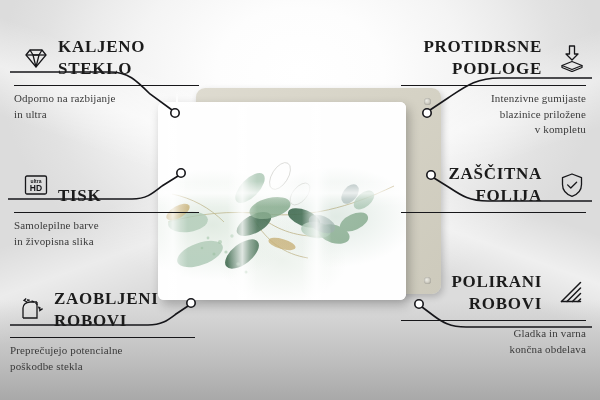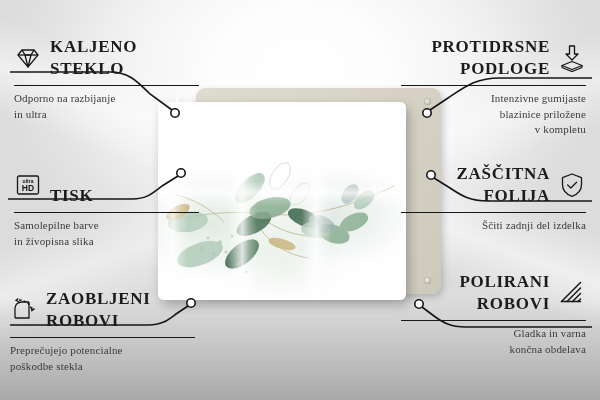--- a/index.html
+++ b/index.html
@@ -80,21 +80,21 @@
   .feat-head{display:flex;align-items:center;gap:8px;min-height:34px;}
   .feat.right .feat-head{flex-direction:row-reverse;}
   .feat-title{
     font-size:17px;font-weight:700;letter-spacing:.7px;color:#1b1b1b;
     line-height:1.28;text-transform:uppercase;
   }
   .rule{height:1.6px;background:#17171a;margin:5px 0 5px;width:100%;}
   .feat-sub{
     font-size:11px;color:#3a3a3a;line-height:1.42;letter-spacing:.15px;
   }
-  .ico{width:28px;height:28px;flex:0 0 28px;display:block;}
+  .ico{width:28px;height:28px;flex:0 0 28px;display:block;margin-left:8px;}
   .ico svg{display:block;width:28px;height:28px;}
 
   .f-tl{left:14px;top:36px;}
   .f-ml{left:14px;top:163px;}
   .f-bl{left:10px;top:288px;}
   .f-tr{right:14px;top:36px;}
   .f-mr{right:14px;top:163px;}
   .f-br{right:14px;top:271px;}
 
   .connectors{position:absolute;left:0;top:0;width:600px;height:400px;pointer-events:none;}
@@ -282,23 +282,20 @@
           <path d="M14 3 L23.5 6.6 V13.5 C23.5 19, 19.4 23.4, 14 25.4 C8.6 23.4, 4.5 19, 4.5 13.5 V6.6 Z"></path>
           <path d="M9.6 13.9 L12.8 17 L18.6 11.2" stroke-linecap="round"></path>
         </svg>
       </span>
       <span class="feat-title">
         <span>ZAŠČITNA</span><br>
         <span>FOLIJA</span>
       </span>
     </div>
     <div class="rule"></div>
-    <div class="feat-sub">
-      <span>Ščiti zadnji del izdelka</span>
-    </div>
   </div>
 
   <div class="feat right f-br">
     <div class="feat-head">
       <span class="ico">
         <svg viewBox="0 0 28 28" fill="none" stroke="#17171a" stroke-width="1.5" stroke-linecap="round">
           <path d="M3.5 22.5 L22.5 3.5"></path>
           <path d="M9 22.5 L22.5 9"></path>
           <path d="M14.5 22.5 L22.5 14.5"></path>
           <path d="M20 22.5 L22.5 20"></path>

